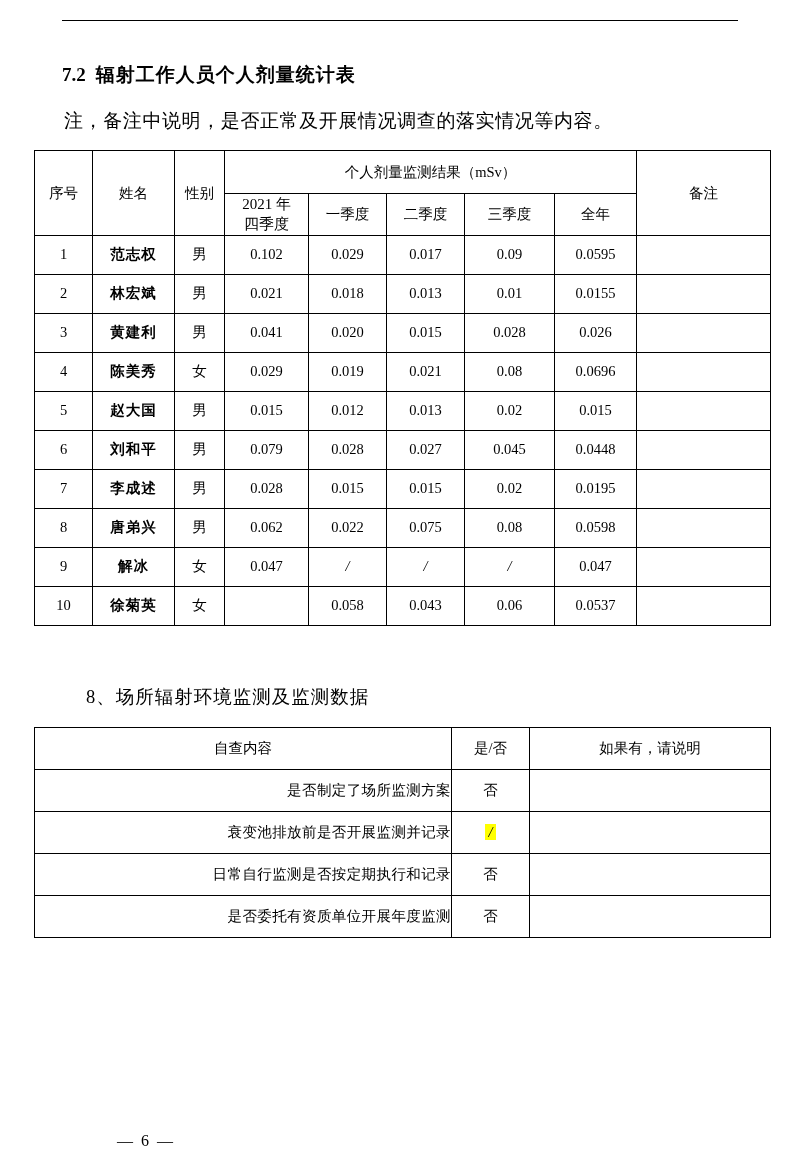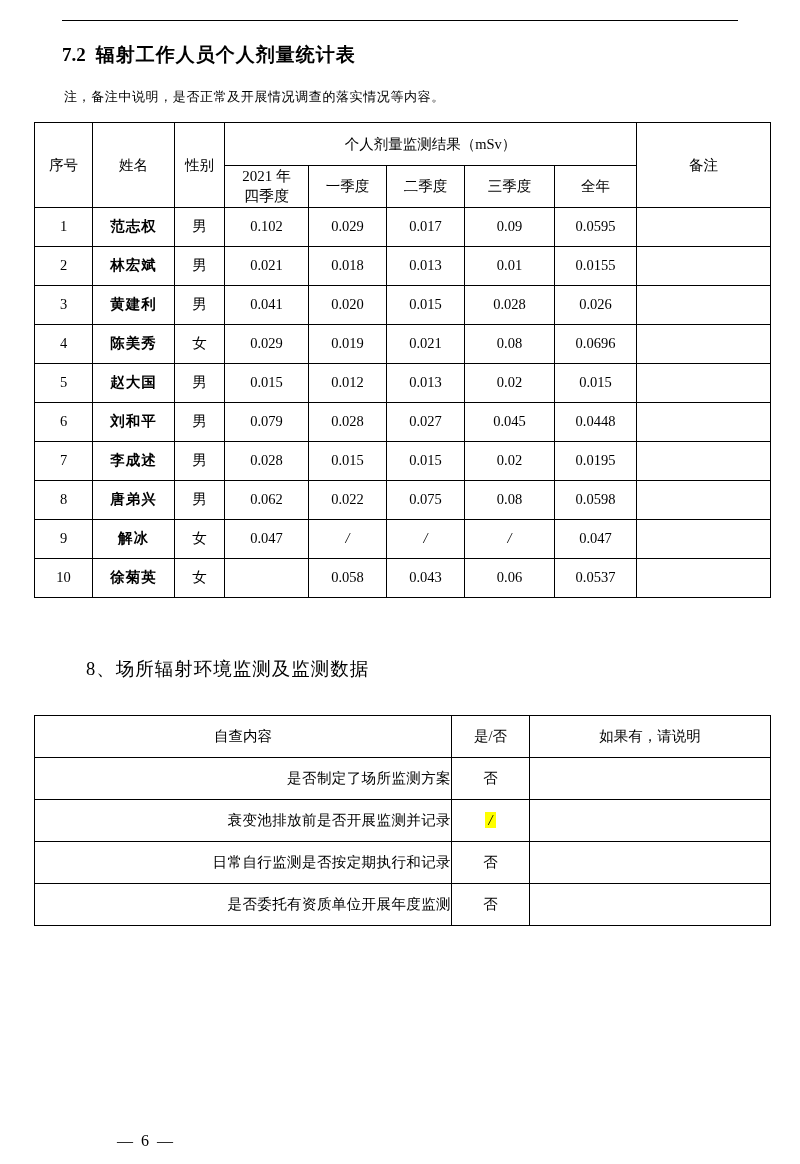--- a/index.html
+++ b/index.html
@@ -25,36 +25,36 @@
   .top-rule {
     position: absolute;
     left: 62px;
     top: 20px;
     width: 676px;
     height: 0;
     border-top: 1.5px solid #000;
   }
   .sec-title {
     margin: 0;
-    padding-top: 42px;
+    padding-top: 62px;
     padding-left: 32px;
     font-size: 19px;
     font-weight: bold;
     letter-spacing: 1px;
     font-family: "Liberation Serif", "DejaVu Serif", serif;
   }
   .sec-title .num {
     letter-spacing: 0;
     margin-right: 10px;
   }
   .note {
     margin: 0;
     padding-top: 20px;
     padding-left: 34px;
-    font-size: 13px;
+    font-size: 19px;
     letter-spacing: 0.6px;
   }
 
   table.doc {
     border-collapse: collapse;
     table-layout: fixed;
   }
   table.doc td, table.doc th {
     border: 1px solid #000;
     text-align: center;
@@ -93,21 +93,21 @@
   
   .sec-title2 {
     margin: 0;
     padding-top: 58px;
     padding-left: 56px;
     font-size: 18.5px;
     font-weight: normal;
     letter-spacing: 1px;
   }
   #env-table {
-    margin-top: 34px;
+    margin-top: 18px;
     margin-left: 4px;
     width: 736px;
   }
   #env-table td {
     height: 41px;
     font-size: 14.5px;
   }
   #env-table td.item {
     text-align: right;
     padding-left: 8px;

